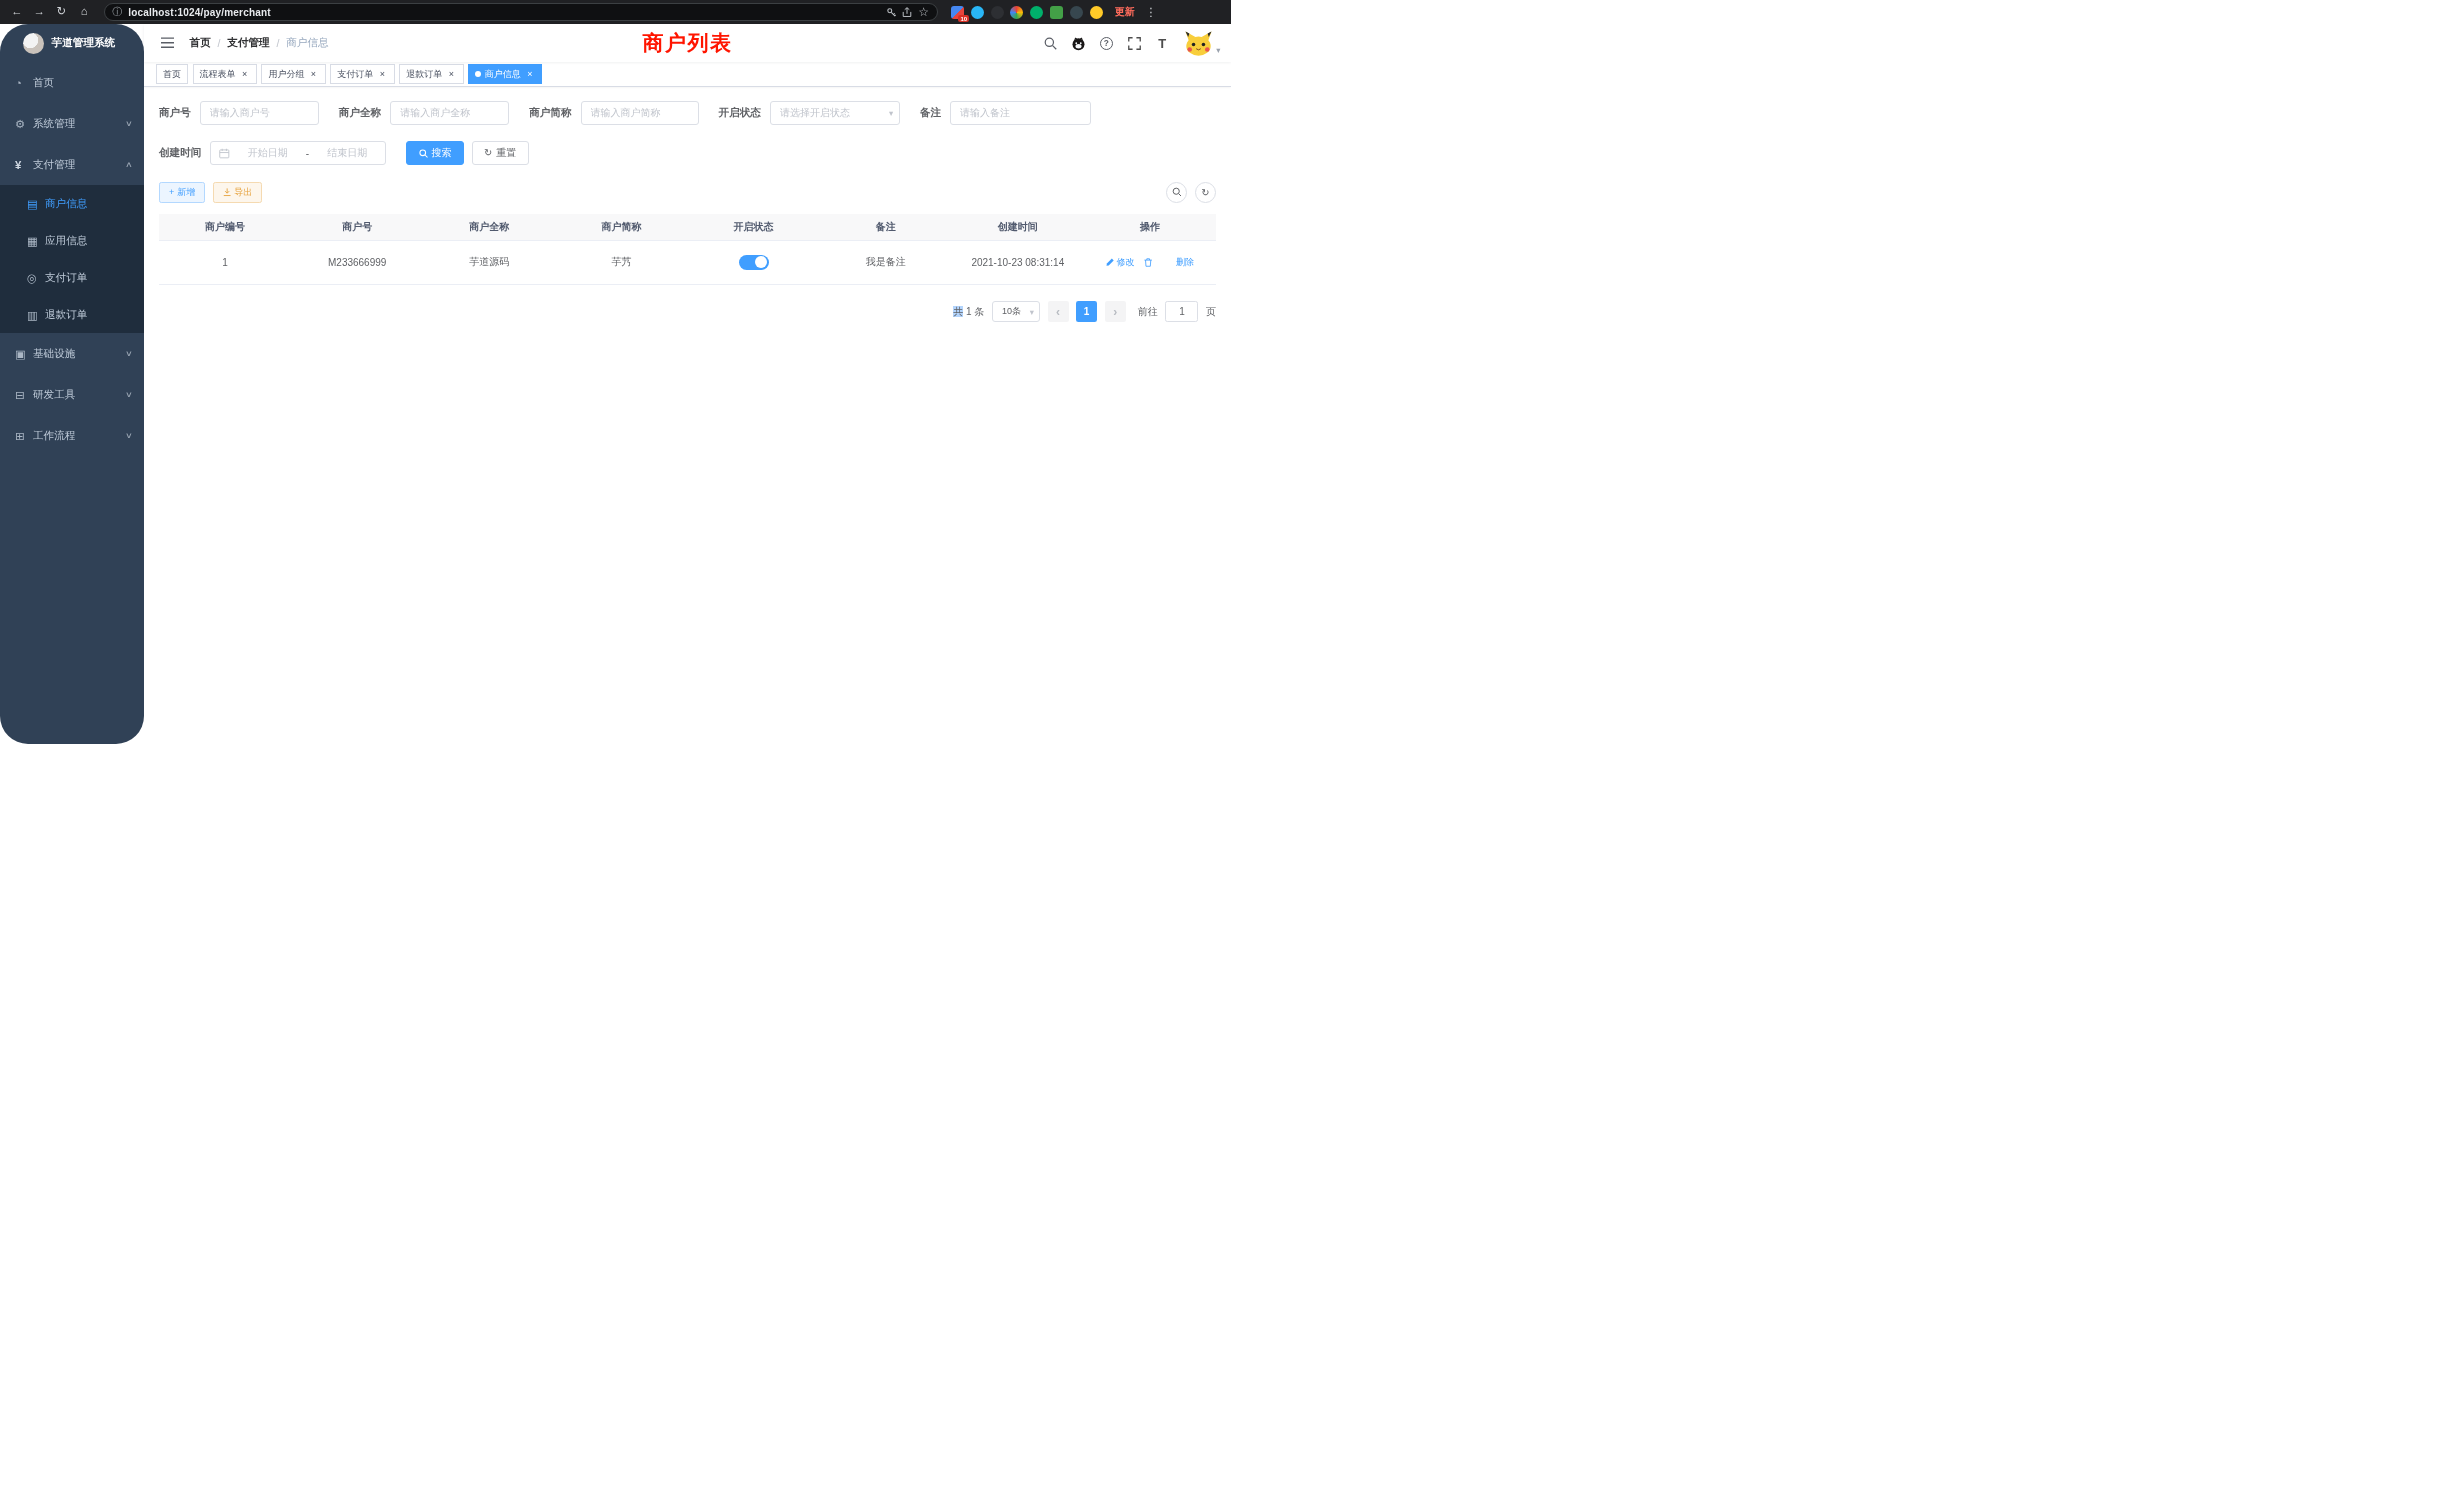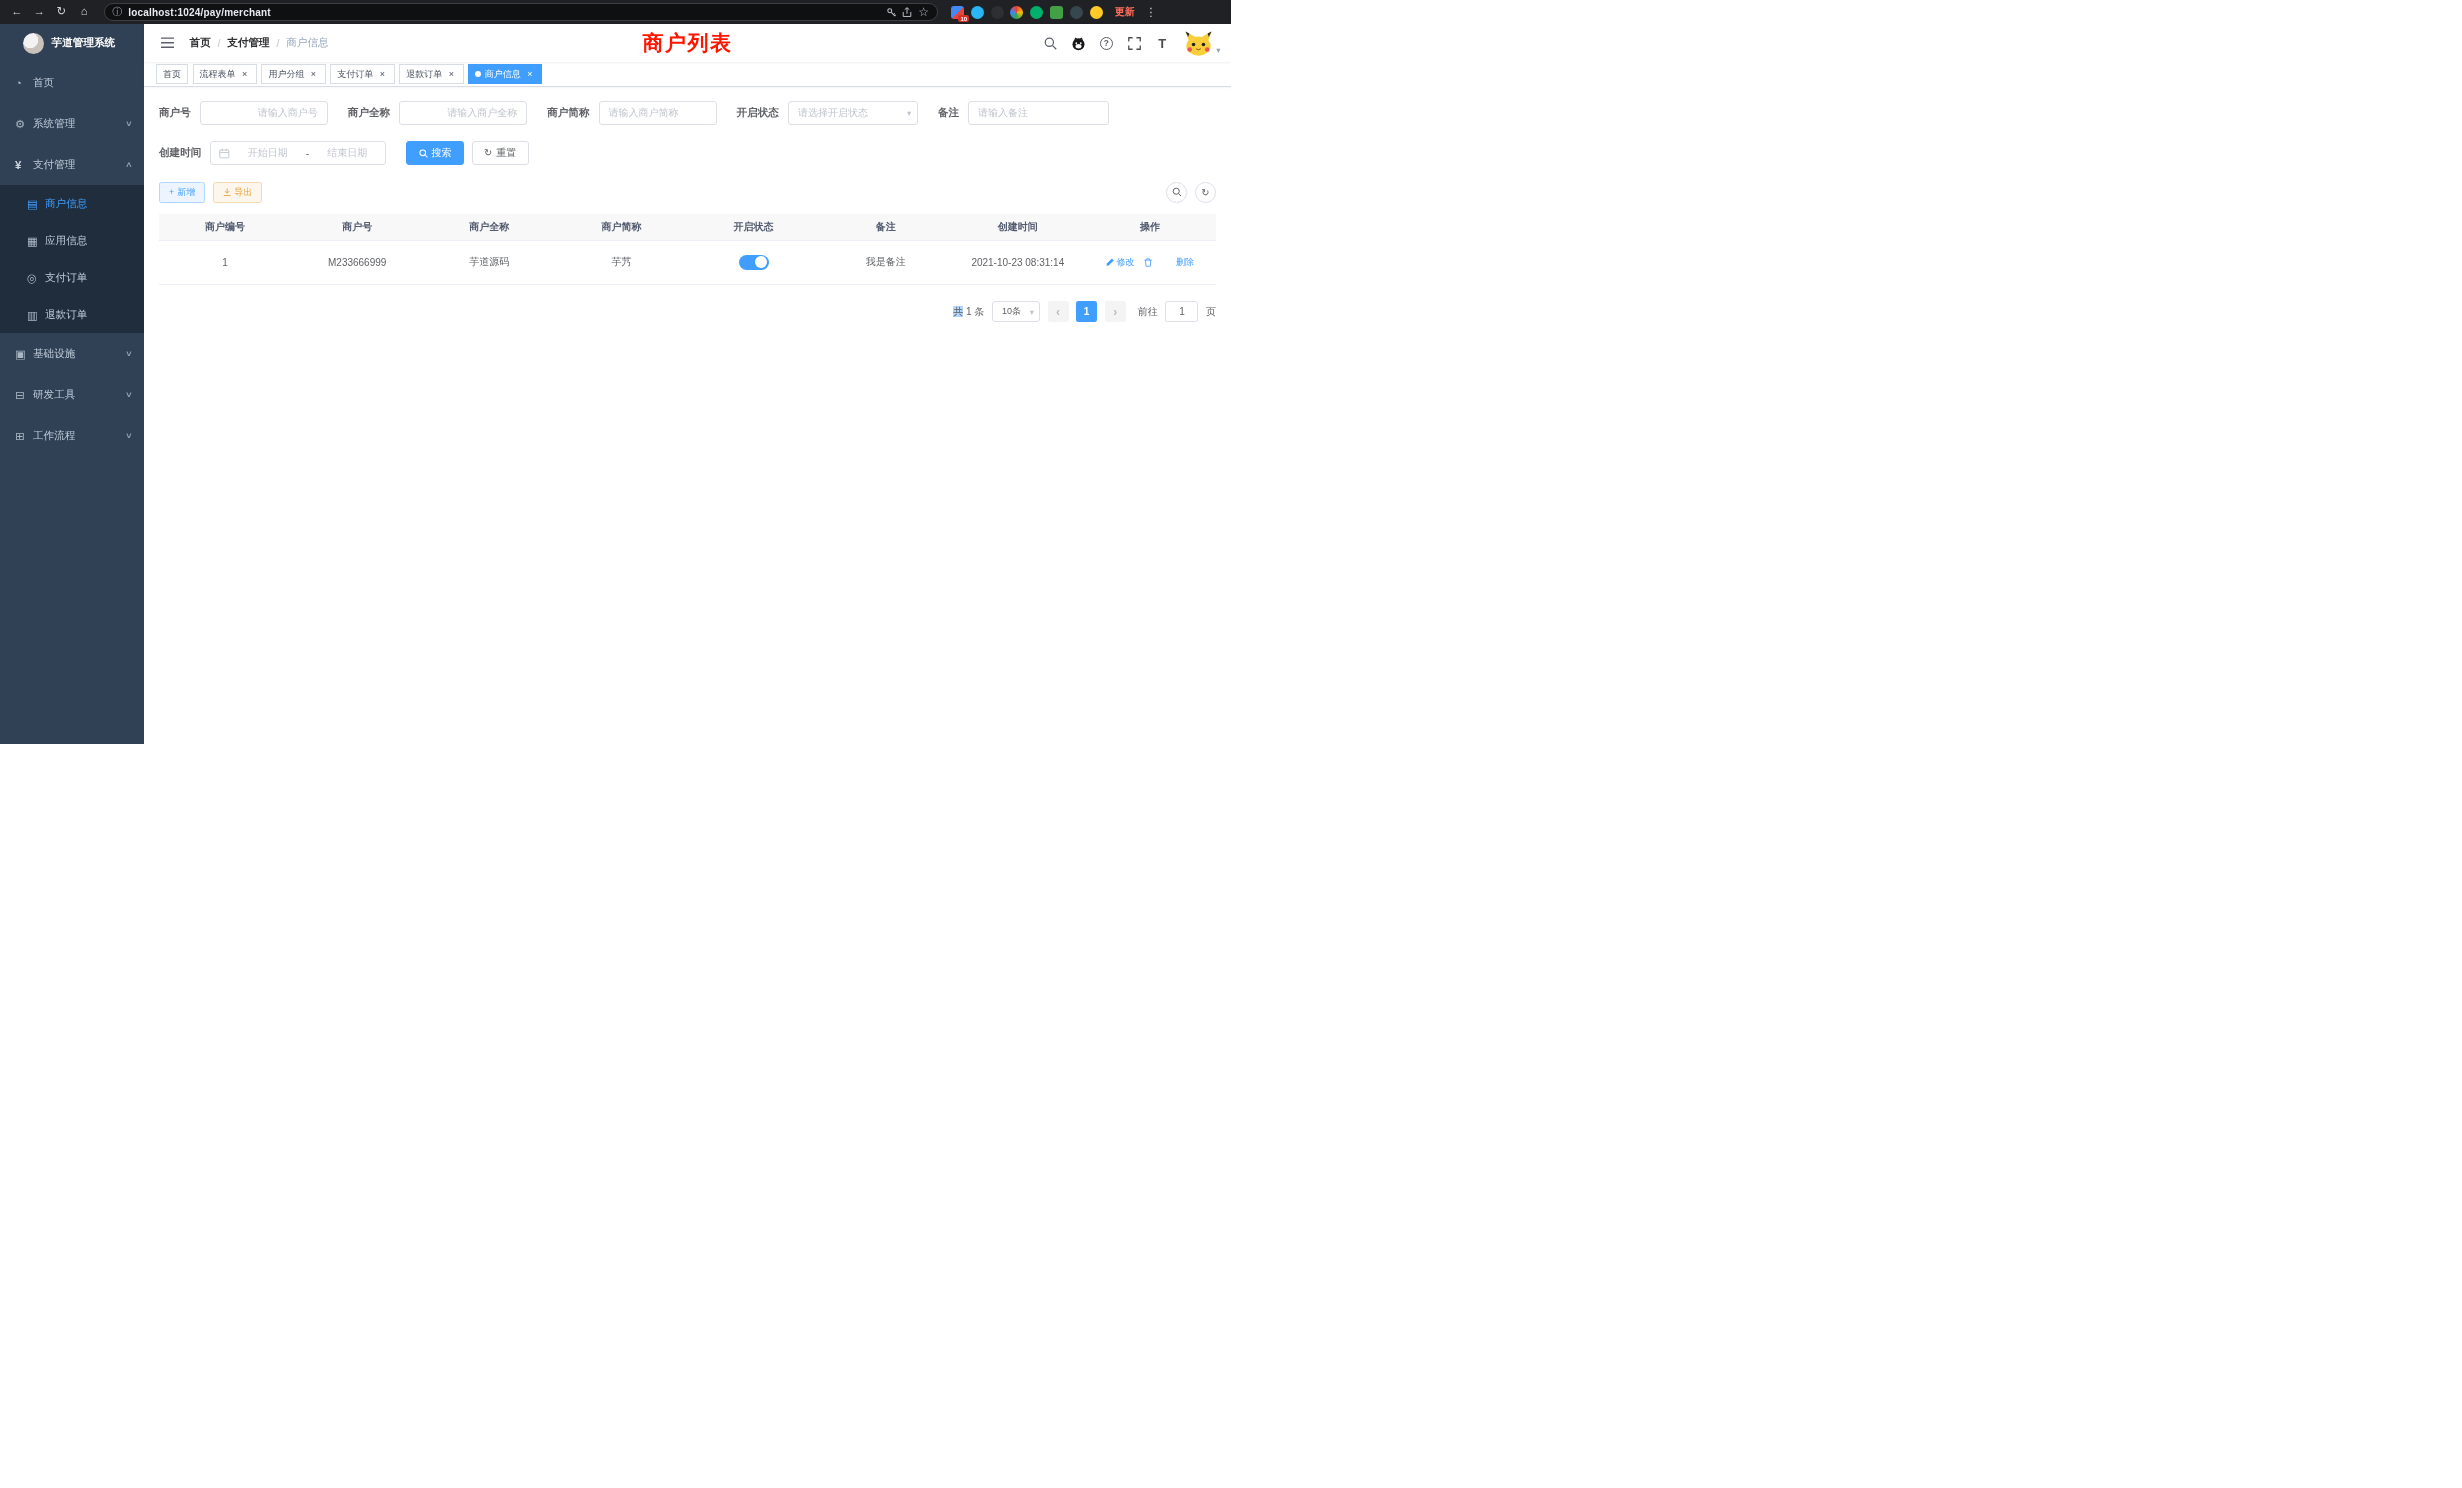--- a/index.html
+++ b/index.html
@@ -20,21 +20,21 @@
   .ext{width:13px;height:13px;border-radius:50%;position:relative;flex:0 0 auto;}
   .ext.sq{border-radius:3px;}
   .ext .badge{position:absolute;right:-5.3px;bottom:-3.8px;background:#d93025;color:#fff;font-size:6px;
         padding:0.8px 2.3px;border-radius:2.3px;line-height:1;font-weight:700;}
   .update-btn{color:#ff6c5c;font-size:10px;font-weight:700;margin-left:7.6px;white-space:nowrap;}
   .more-dots{color:#d3d6da;font-size:11.4px;margin:0 1.5px 0 6px;}
 
   .app{display:flex;height:720px;}
 
   
-  .sidebar{width:144px;background:#304156;color:#bfcbd9;flex:0 0 auto;display:flex;flex-direction:column;}
+  .sidebar{width:144px;background:#304156;color:#bfcbd9;flex:0 0 auto;display:flex;flex-direction:column;border-radius:28px;}
   .logo{height:38px;display:flex;align-items:center;padding-left:23px;gap:7.6px;}
   .logo-img{width:21px;height:21px;border-radius:50%;background:radial-gradient(circle at 35% 35%,#f3f3f3 0 40%,#c9c2bb 41% 100%);flex:0 0 auto;}
   .logo-title{color:#fff;font-size:10.6px;font-weight:700;white-space:nowrap;}
   .menu-item{height:41px;display:flex;align-items:center;padding:0 12px 0 15px;font-size:10.6px;position:relative;cursor:pointer;}
   .menu-item .mi-icon{width:18px;font-size:11.4px;color:#aab6c4;flex:0 0 auto;}
   .menu-item .mi-label{flex:1;}
   .menu-item .mi-arrow{font-size:7.6px;color:#97a3b1;transform:scaleX(1.4);}
   .submenu{background:#1f2d3d;}
   .submenu .menu-item{height:37px;padding-left:27px;font-size:10.6px;}
   .submenu .menu-item.active{color:#409eff;}
@@ -70,21 +70,21 @@
   .tab .dot{width:6px;height:6px;border-radius:50%;background:#fff;display:inline-block;}
 
   
   .content{flex:1;padding:13.6px 15px 0;background:#fff;min-width:0;}
   .filter-row{display:flex;align-items:center;margin-bottom:16.7px;flex-wrap:nowrap;}
   .form-item{display:inline-flex;align-items:center;margin-right:20px;}
   .form-label{font-size:10.6px;color:#606266;font-weight:700;padding-right:9px;white-space:nowrap;}
   .inp{height:24px;border:0.8px solid #dcdfe6;border-radius:3px;padding:0 9px;font-size:10px;color:#606266;
        background:#fff;outline:none;font-family:inherit;}
   .inp::placeholder{color:#c0c4cc;}
-  .w158{width:128px;text-align:right;} .w155{width:118px;} .w186{width:141px;}
+  .w158{width:119px;} .w155{width:118px;} .w186{width:141px;}
   .select{position:relative;display:inline-flex;border-radius:6px;}
   .select .inp{width:130px;padding-right:20px;}
   .select .caret{position:absolute;right:6.8px;top:50%;transform:translateY(-50%);color:#c0c4cc;font-size:8.3px;pointer-events:none;}
   .date-range{width:176px;height:24px;border:0.8px solid #dcdfe6;border-radius:3px;display:flex;align-items:center;
        padding:0 7.6px;gap:7.6px;color:#c0c4cc;font-size:10px;background:#fff;cursor:pointer;}
   .date-range .dsep{color:#606266;}
   .date-range .dph{flex:1;text-align:center;}
   .btn{height:24px;border-radius:3px;font-size:10px;display:inline-flex;align-items:center;gap:3.8px;
        padding:0 11.4px;cursor:pointer;border:0.8px solid transparent;font-family:inherit;}
   .btn-primary{background:#409eff;color:#fff;border-color:#409eff;}

